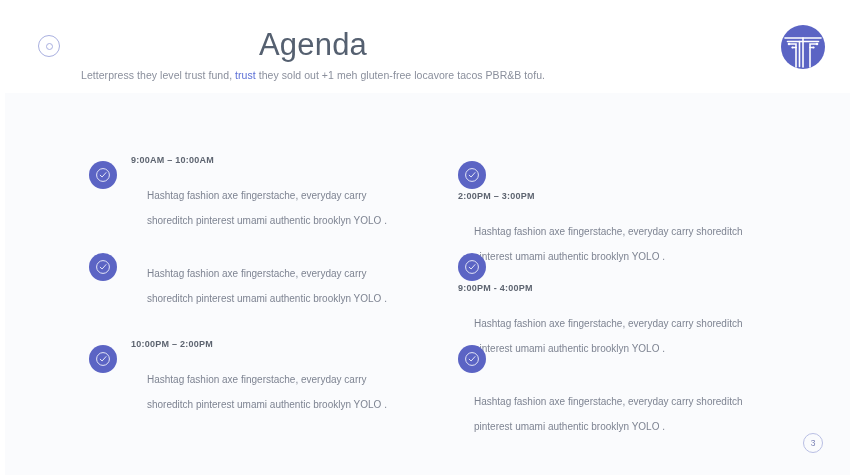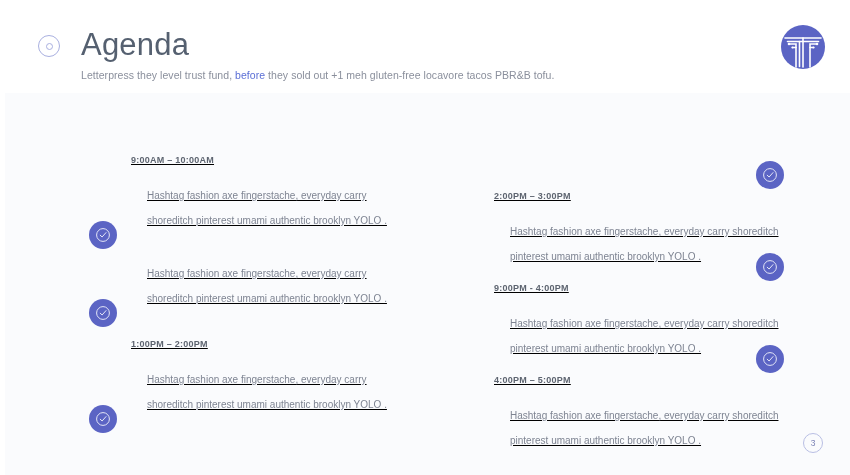--- a/index.html
+++ b/index.html
@@ -45,20 +45,21 @@
     margin-left: -3.5px;
     margin-top: -3.5px;
     border-radius: 50%;
     border: 1.4px solid #a9b0e0;
     box-sizing: border-box;
   }
   .header-text {
     position: absolute;
     left: 81px;
     top: 26px;
+    text-align: center;
   }
   .page-title {
     margin: 0;
     font-size: 31px;
     font-weight: 300;
     letter-spacing: 0.2px;
     color: #556070;
     line-height: 38px;
     font-family: "Liberation Sans", sans-serif;
   }
@@ -98,23 +99,22 @@
     position: absolute;
     left: 0;
     top: 0;
     width: 845px;
     height: 382px;
   }
 
   .agenda-item {
     position: absolute;
     display: flex;
-    align-items: flex-end;
+    align-items: flex-start;
     width: 340px;
-    text-decoration: underline;
   }
   .col-left  { left: 84px; }
   .col-right { left: 453px; flex-direction: column; }
   .row-1 { top: 60px; }
   .row-2 { top: 152px; }
   .row-3 { top: 244px; }
 
   .item-badge {
     flex: 0 0 auto;
     width: 28px;
@@ -168,21 +168,21 @@
 </style>
 </head>
 <body>
 
 <div class="slide-header">
 
   <div class="header-icon"></div>
 
   <div class="header-text">
     <h1 class="page-title">Agenda</h1>
-    <p class="page-subtitle"><span>Letterpress they level trust fund, </span><span class="subtitle-link">before</span><span> they sold out +1 meh gluten-free locavore tacos PBR&amp;B tofu.</span></p>
+    <p class="page-subtitle"><span>Letterpress they level trust fund, </span><span class="subtitle-link">trust</span><span> they sold out +1 meh gluten-free locavore tacos PBR&amp;B tofu.</span></p>
   </div>
 
   <div class="brand-logo">
     <svg width="48" height="48" viewBox="0 0 48 48" aria-hidden="true">
       <circle cx="24" cy="24" r="22" fill="#5b64c4"></circle>
       <g stroke="#ffffff" stroke-width="1.6" fill="none" stroke-linecap="round">
         <path d="M6 15 H42"></path>
         <path d="M8.5 18.5 H39.5"></path>
         <path d="M24 15 V44"></path>
         <path d="M20.5 18.5 V43.5"></path>
@@ -230,21 +230,21 @@
     </div>
 
     <div class="agenda-item col-left row-3">
       <div class="item-badge">
         <svg width="16" height="16" viewBox="0 0 16 16" aria-hidden="true">
           <circle cx="8" cy="8" r="6.4" fill="none" stroke="#e4e6f7" stroke-width="1"></circle>
           <path d="M5.2 8.2 L7.1 10 L11 5.6" fill="none" stroke="#e4e6f7" stroke-width="1" stroke-linecap="round" stroke-linejoin="round"></path>
         </svg>
       </div>
       <div class="item-body">
-        <p class="item-time">1:00PM – 2:00PM</p>
+        <p class="item-time">10:00PM – 2:00PM</p>
         <p class="item-desc">Hashtag fashion axe fingerstache, everyday carry shoreditch pinterest umami authentic brooklyn YOLO .</p>
       </div>
     </div>
 
     <div class="agenda-item col-right row-1">
       <div class="item-badge">
         <svg width="16" height="16" viewBox="0 0 16 16" aria-hidden="true">
           <circle cx="8" cy="8" r="6.4" fill="none" stroke="#e4e6f7" stroke-width="1"></circle>
           <path d="M5.2 8.2 L7.1 10 L11 5.6" fill="none" stroke="#e4e6f7" stroke-width="1" stroke-linecap="round" stroke-linejoin="round"></path>
         </svg>
@@ -269,21 +269,20 @@
     </div>
 
     <div class="agenda-item col-right row-3">
       <div class="item-badge">
         <svg width="16" height="16" viewBox="0 0 16 16" aria-hidden="true">
           <circle cx="8" cy="8" r="6.4" fill="none" stroke="#e4e6f7" stroke-width="1"></circle>
           <path d="M5.2 8.2 L7.1 10 L11 5.6" fill="none" stroke="#e4e6f7" stroke-width="1" stroke-linecap="round" stroke-linejoin="round"></path>
         </svg>
       </div>
       <div class="item-body">
-        <p class="item-time">4:00PM – 5:00PM</p>
         <p class="item-desc">Hashtag fashion axe fingerstache, everyday carry shoreditch pinterest umami authentic brooklyn YOLO .</p>
       </div>
     </div>
 
   </div>
 
   <div class="page-number">3</div>
 </div>
 
 </body></html>

